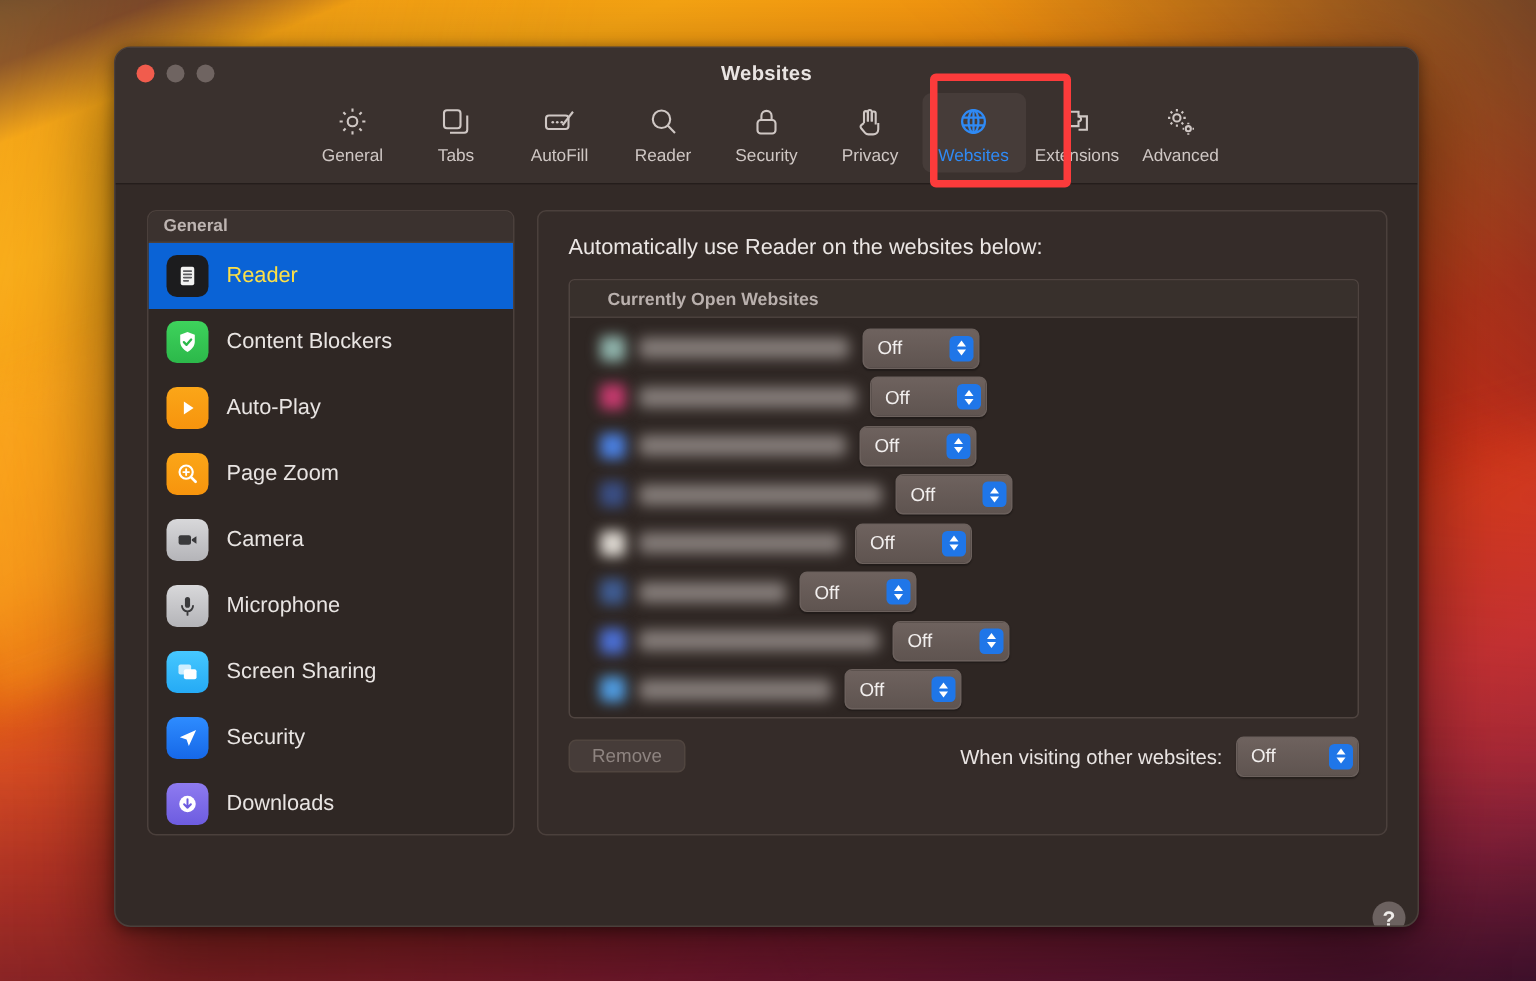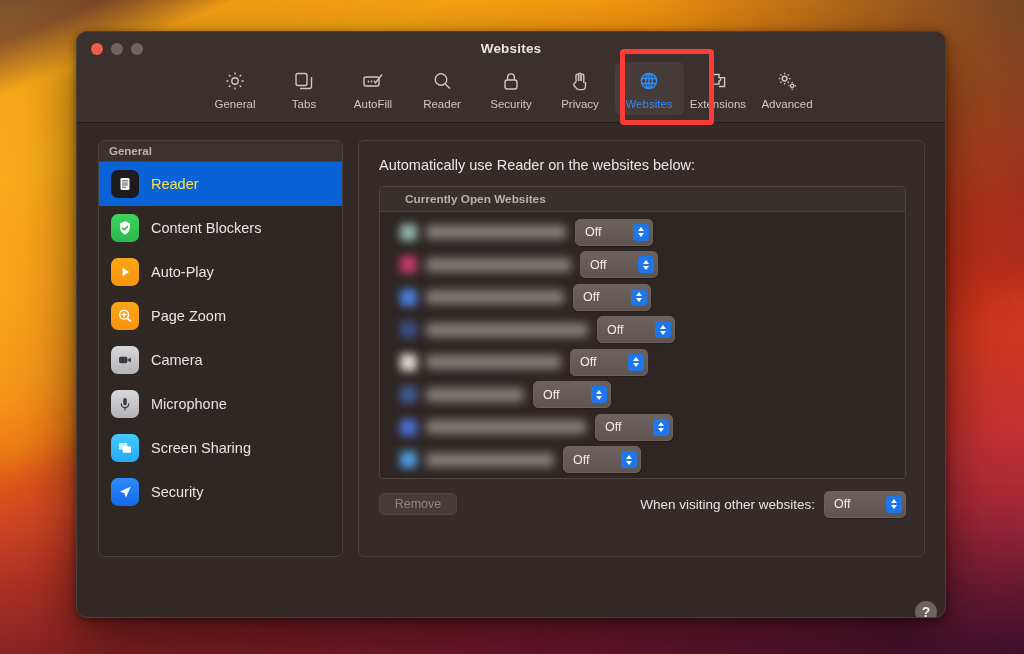--- a/index.html
+++ b/index.html
@@ -607,20 +607,29 @@
 
         <div class="side-item">
           <span class="si-icon" style="background:linear-gradient(180deg,#2e8cff,#1668e8);">
             <svg width="18" height="18" viewBox="0 0 20 20">
               <path d="M16.4 4.1L4.3 9.5l5 1.6 1.7 4.9z" fill="#ffffff"></path>
             </svg>
           </span>
           <span class="si-label">Security</span>
         </div>
 
+        <div class="side-item">
+          <span class="si-icon" style="background:linear-gradient(180deg,#8e7bf0,#6d5ce0);">
+            <svg width="18" height="18" viewBox="0 0 20 20">
+              <circle cx="10" cy="10" r="6.1" fill="#ffffff"></circle>
+              <path d="M10 6.5v6.2M7.5 10.2L10 12.8l2.5-2.6" stroke="#6d5ce0" stroke-width="1.5" fill="none" stroke-linecap="round" stroke-linejoin="round"></path>
+            </svg>
+          </span>
+          <span class="si-label">Downloads</span>
+        </div>
       </div>
 
       <div id="main">
         <div id="main-heading">Automatically use Reader on the websites below:</div>
 
         <div id="list-box">
           <div id="list-header">Currently Open Websites</div>
           <div id="list-rows">
 
             <div class="site-row">

